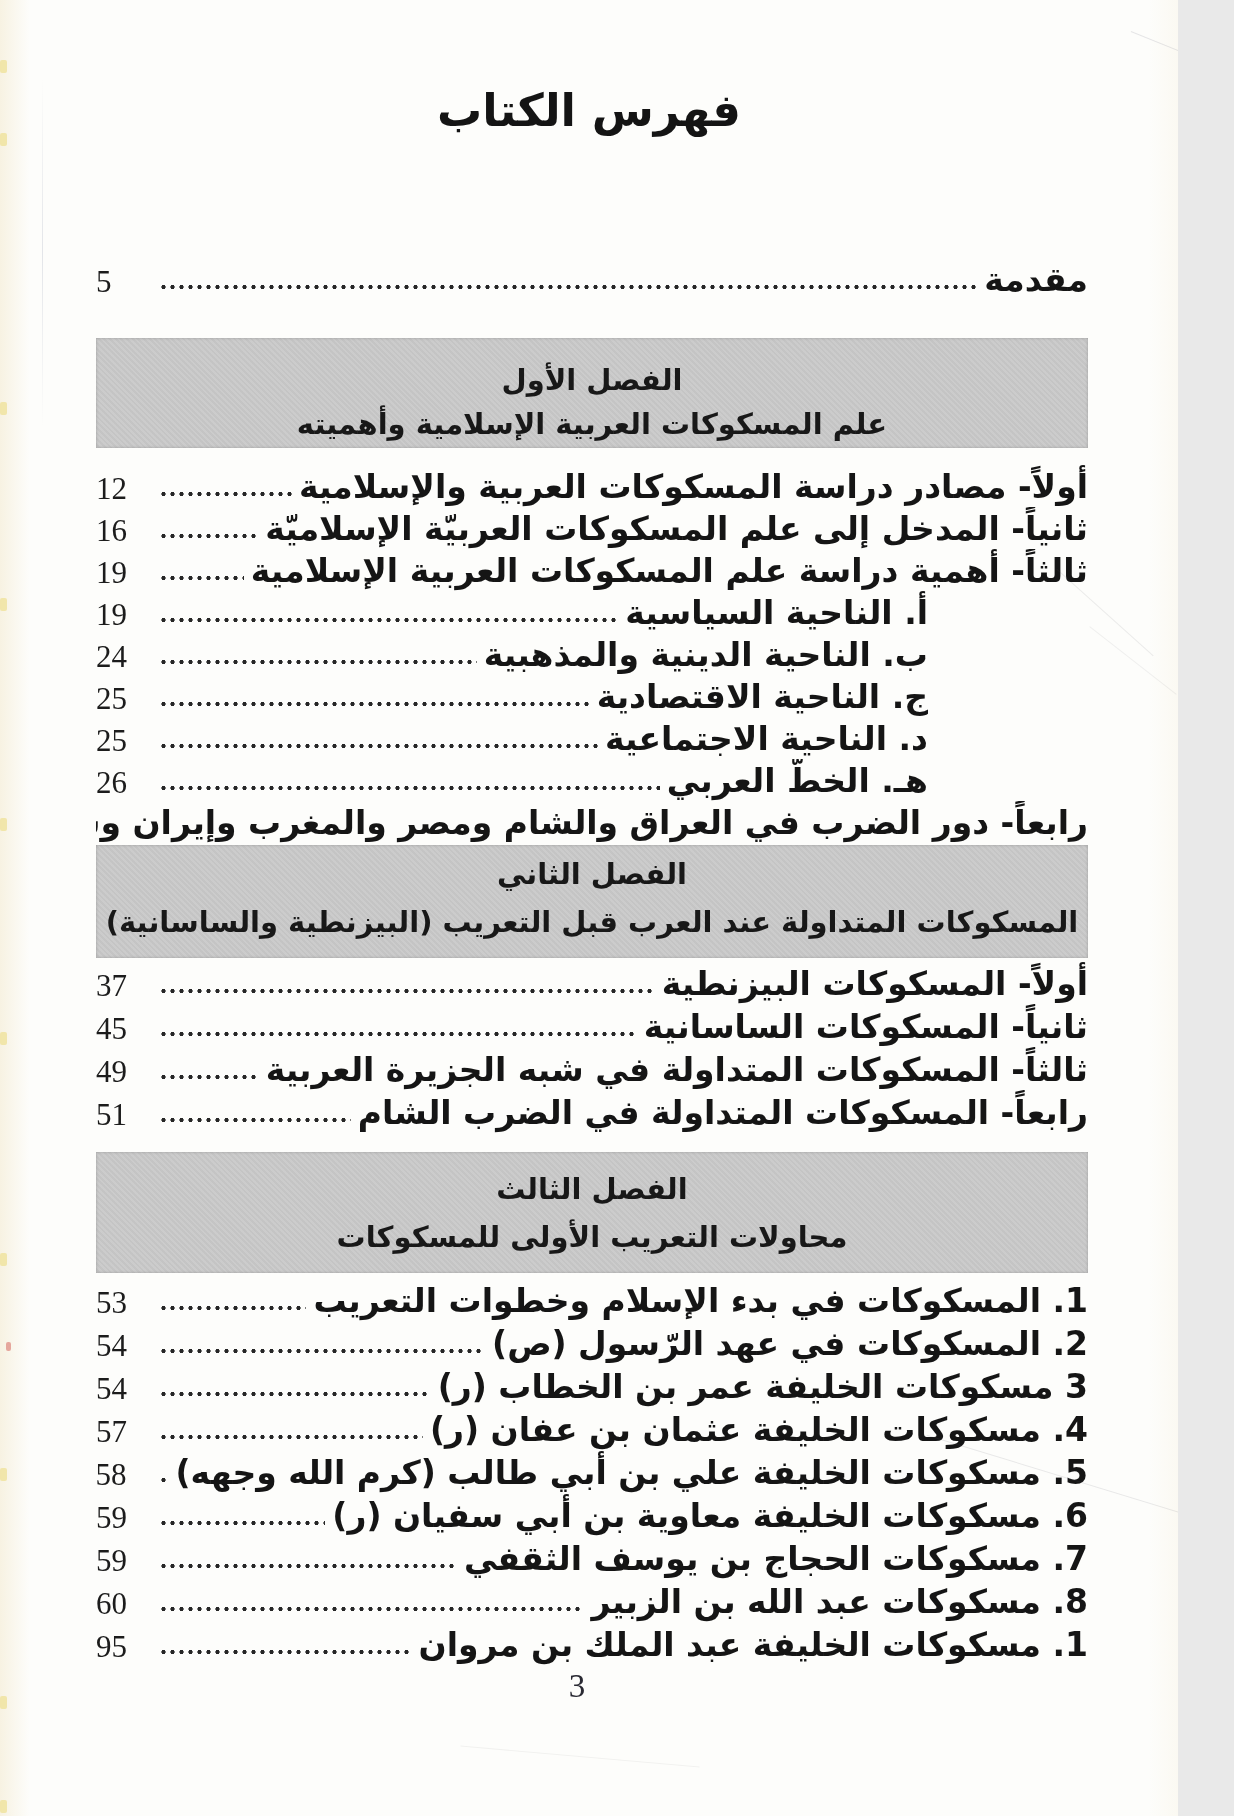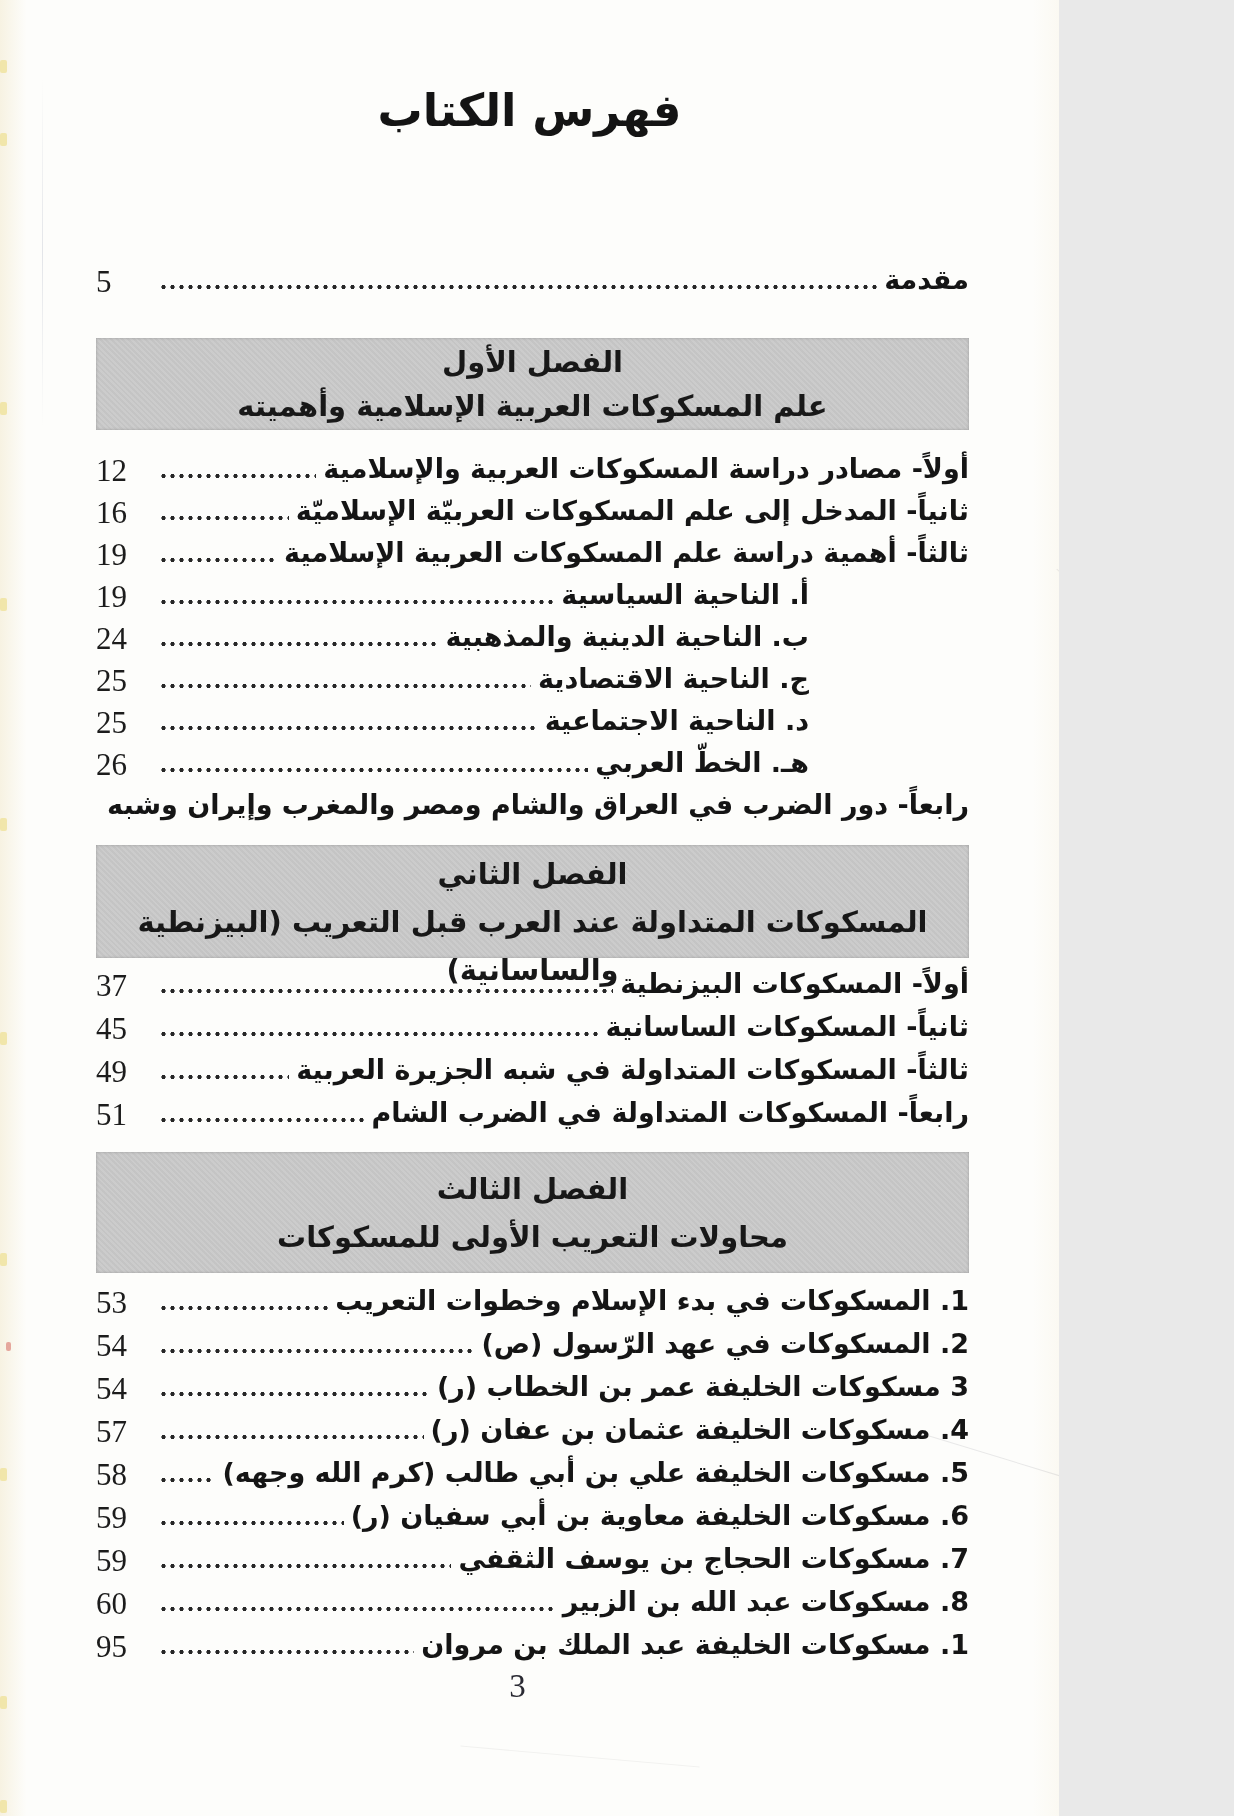--- a/index.html
+++ b/index.html
@@ -1,28 +1,28 @@
 <!DOCTYPE html>
 <html lang="ar"><head>
 <meta charset="utf-8">
 <style>
   html,body{margin:0;padding:0;background:#e9e9e9;}
   .sheet{
-    position:relative; width:1059px; height:1816px; overflow:hidden;
+    position:relative; width:1178px; height:1816px; overflow:hidden;
     background:linear-gradient(90deg,#f7f2e2 0%, #fdfdfb 2.5%, #fdfdfb 97.5%, #fbf9f2 100%);
     font-family:"DejaVu Sans", sans-serif; color:#1a1a1a;
   }
   .page-title{
     position:absolute; top:84px; left:0; right:0;
     text-align:center; font-size:45px; font-weight:bold; color:#141414;
   }
   .content{position:absolute; top:0; bottom:0; left:96px; right:90px;}
   .row{display:flex; align-items:flex-end; height:42px; overflow:hidden;}
   .row .label{
-    font-weight:bold; font-size:27px; line-height:40px;
+    font-weight:bold; font-size:33px; line-height:40px;
     white-space:nowrap; color:#151515; flex:0 1 auto;
   }
   .row .leader{
     flex:1 1 auto; min-width:10px; height:10px; margin:0 7px 8px 7px;
     background-image:radial-gradient(circle, #262626 1.9px, rgba(0,0,0,0) 2.3px);
     background-size:9px 10px; background-repeat:repeat-x; background-position:0 center;
   }
   .row .num{
     flex:0 0 auto; width:56px; text-align:left; direction:ltr;
     font-family:"Liberation Serif", serif; font-size:31px; line-height:37px; color:#1c1c1c;
@@ -31,21 +31,21 @@
   .intro-row{position:absolute; top:256px; left:0; right:0; height:44px;}
   #chapters .chapter{position:absolute; left:0; right:0;}
   .chapter-box{
     background:#c9c9c9;
     background-image:repeating-linear-gradient(45deg, rgba(255,255,255,.05) 0 2px, rgba(0,0,0,.025) 2px 4px);
     box-shadow:inset 0 0 3px rgba(120,120,120,.55);
     text-align:center;
   }
   .ch-line{font-weight:bold; font-size:29px; color:#181818;}
   .chapter:nth-child(1){top:338px;}
-  .chapter:nth-child(1) .chapter-box{height:90px; padding-top:2px;}
+  .chapter:nth-child(1) .chapter-box{height:90px; padding-top:20px;}
   .chapter:nth-child(1) .ch-line{line-height:44px;}
   .chapter:nth-child(1) .items{margin-top:17px;}
   .chapter:nth-child(2){top:845px;}
   .chapter:nth-child(2) .chapter-box{height:108px; padding-top:5px;}
   .chapter:nth-child(2) .ch-line{line-height:48px;}
   .chapter:nth-child(2) .items{margin-top:3px;}
   .chapter:nth-child(2) .row{height:43px;}
   .chapter:nth-child(3){top:1152px;}
   .chapter:nth-child(3) .chapter-box{height:108px; padding-top:13px;}
   .chapter:nth-child(3) .ch-line{line-height:48px;}

